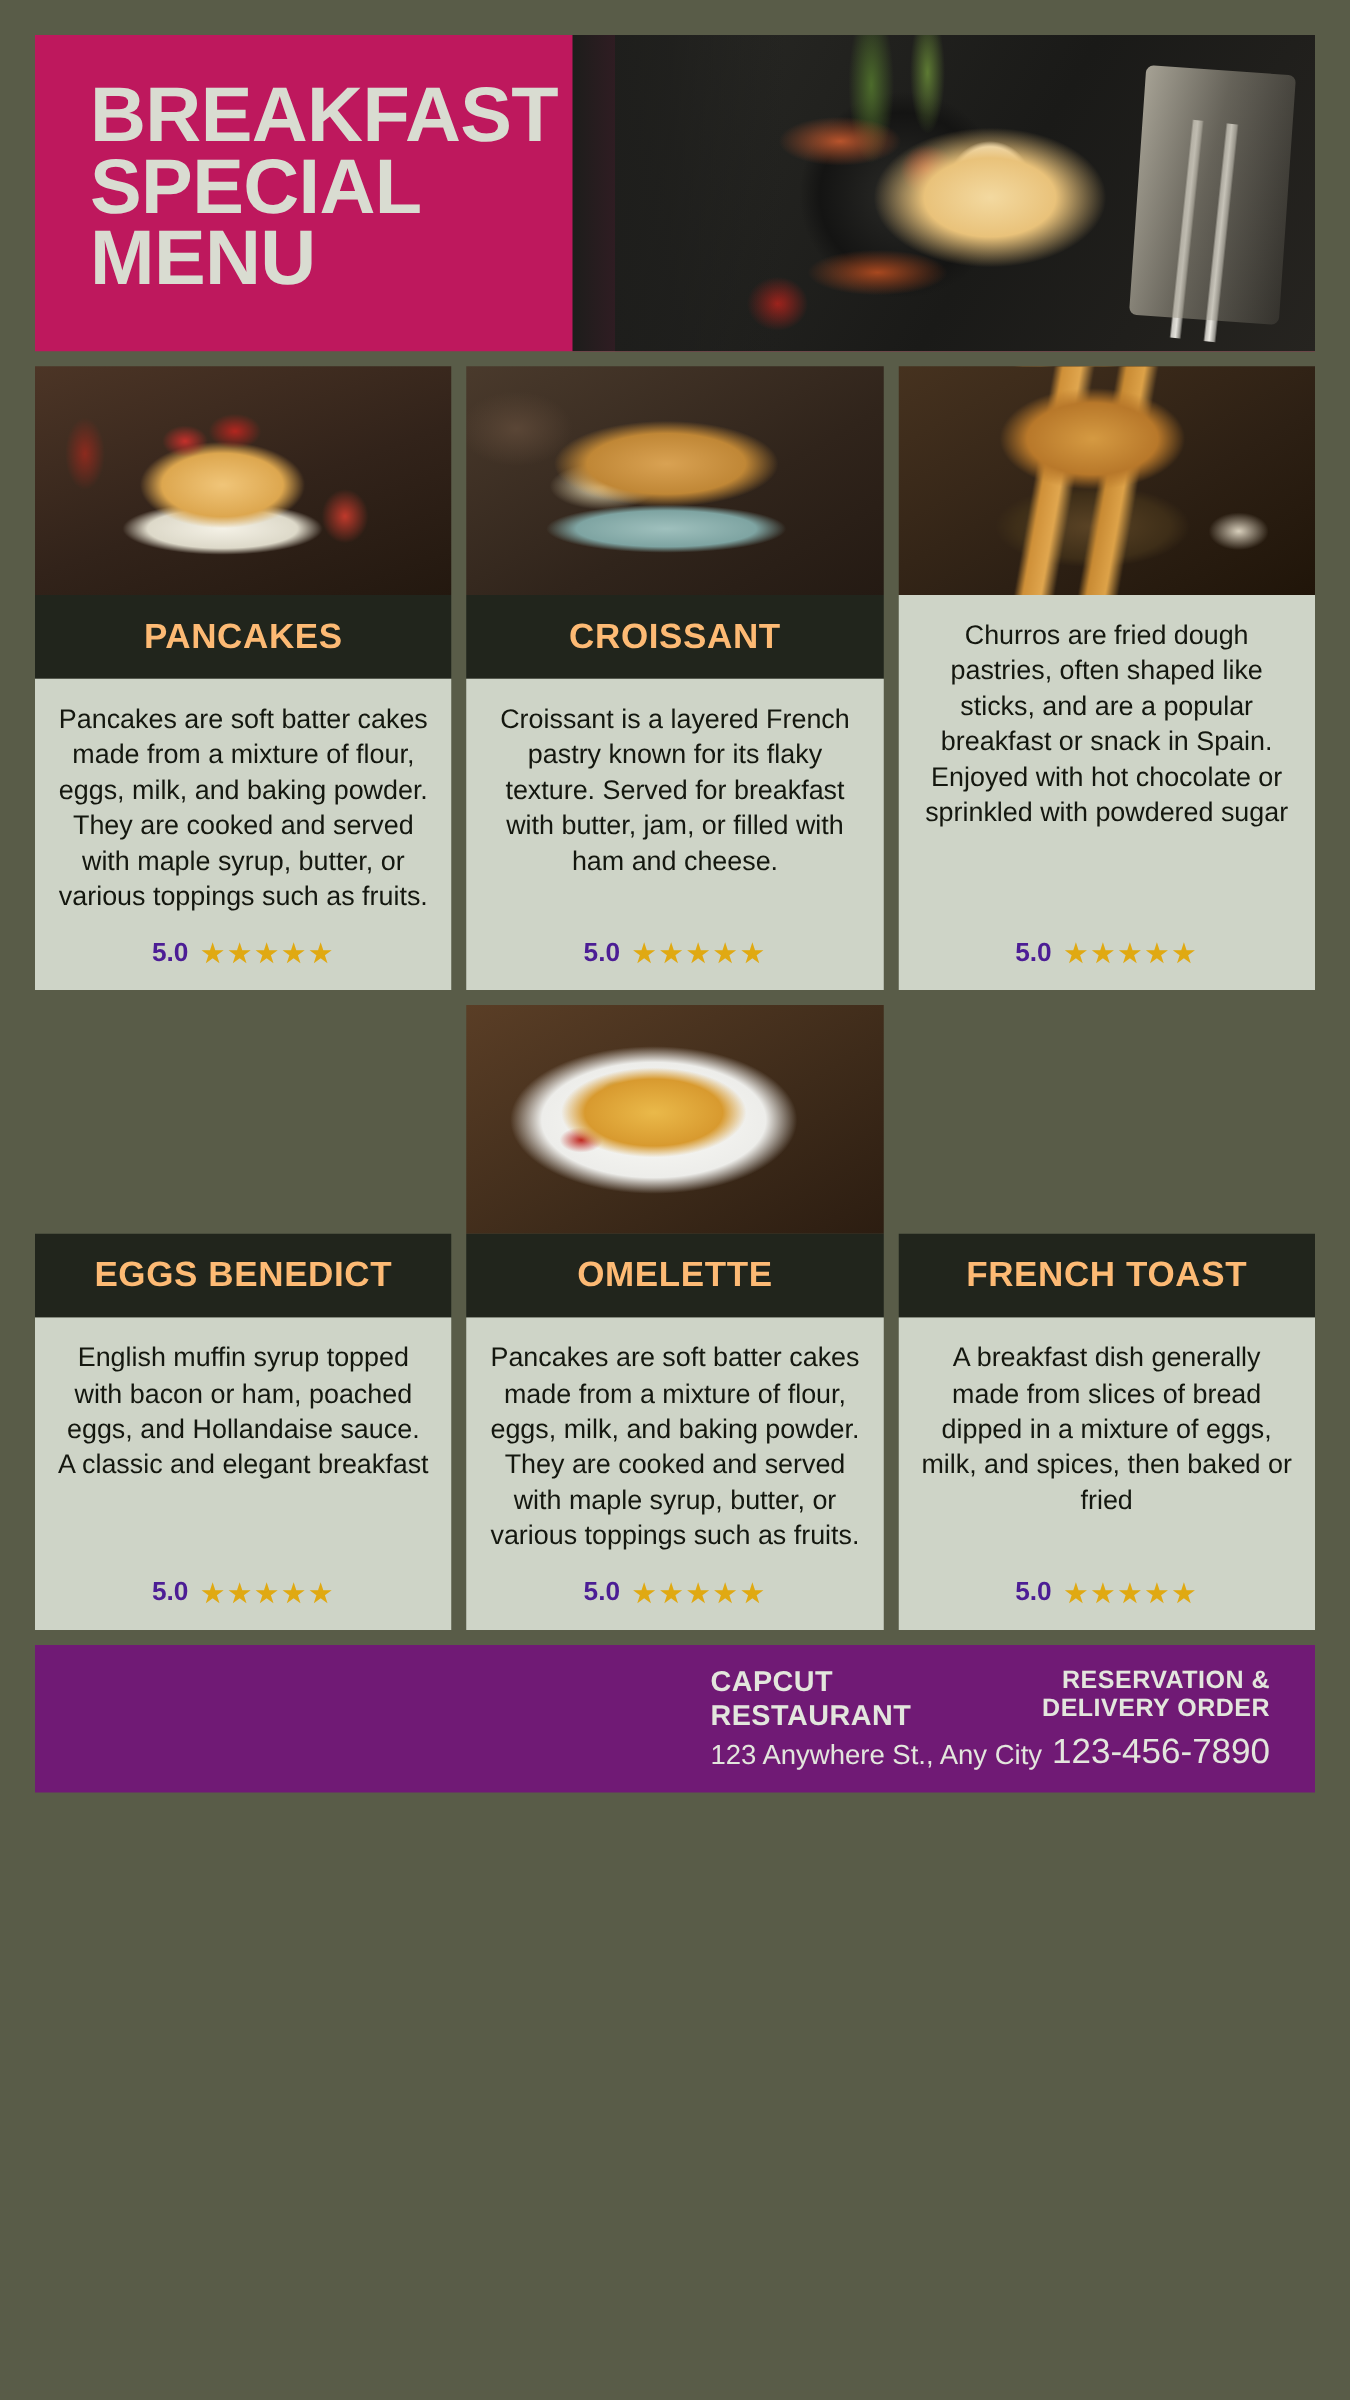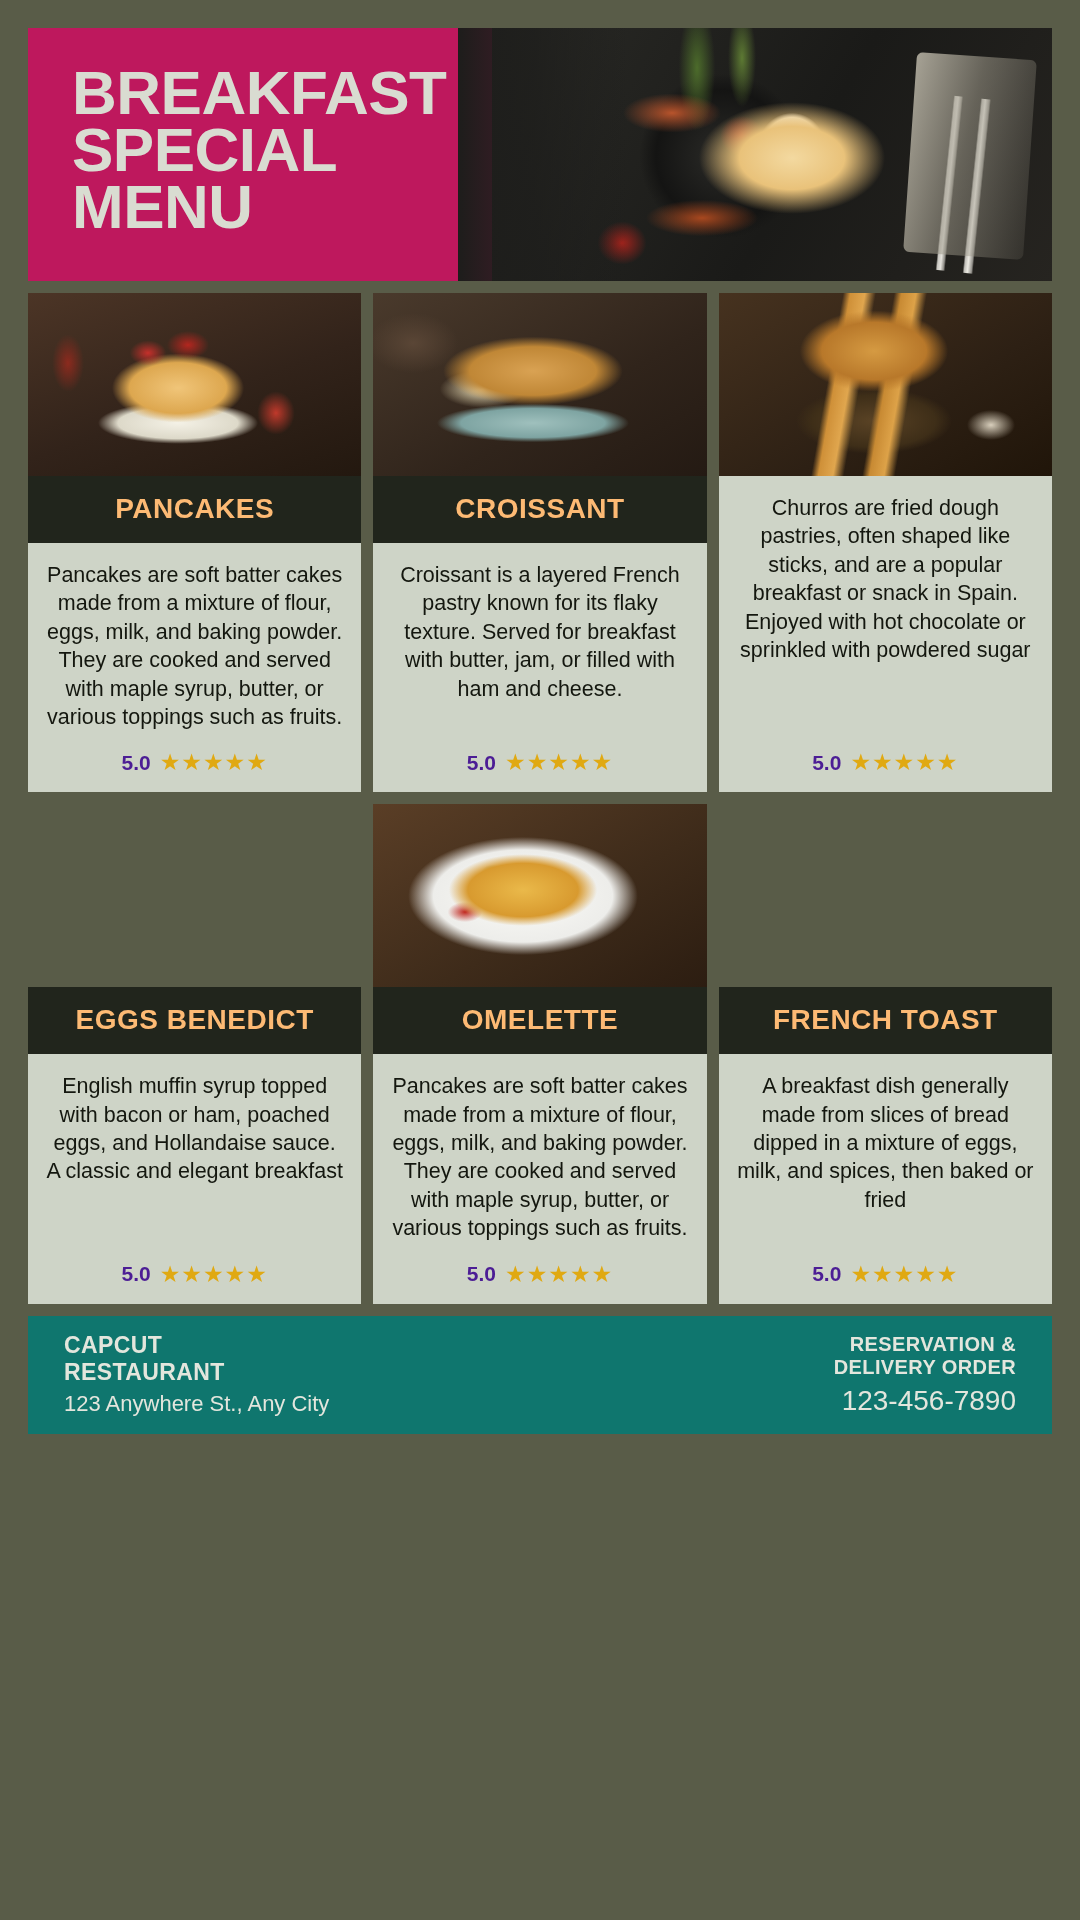--- a/index.html
+++ b/index.html
@@ -131,25 +131,25 @@
     margin-top: 18px;
   }
   .rating-value { font-size: 21px; font-weight: bold; color: #4c1d95; }
   .stars { color: #e0a912; font-size: 23px; letter-spacing: 1px; }
 
   .row2 { margin-top: 12px; }
 
   
   .footer {
     margin-top: 12px;
-    background: #0f766e;
+    background: #701a75;
     height: 118px;
     display: flex;
     align-items: center;
-    justify-content: space-between;
+    justify-content: flex-end;
     padding: 0 36px;
   }
   .footer-left { color: #e3e6dd; }
   .brand {
     font-size: 23px;
     font-weight: bold;
     line-height: 1.15;
     letter-spacing: 0.4px;
     white-space: pre-line;
   }

